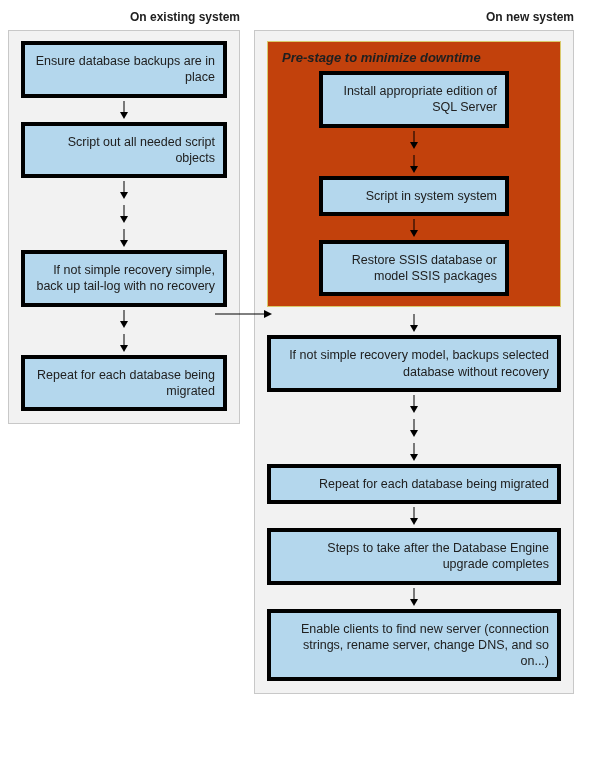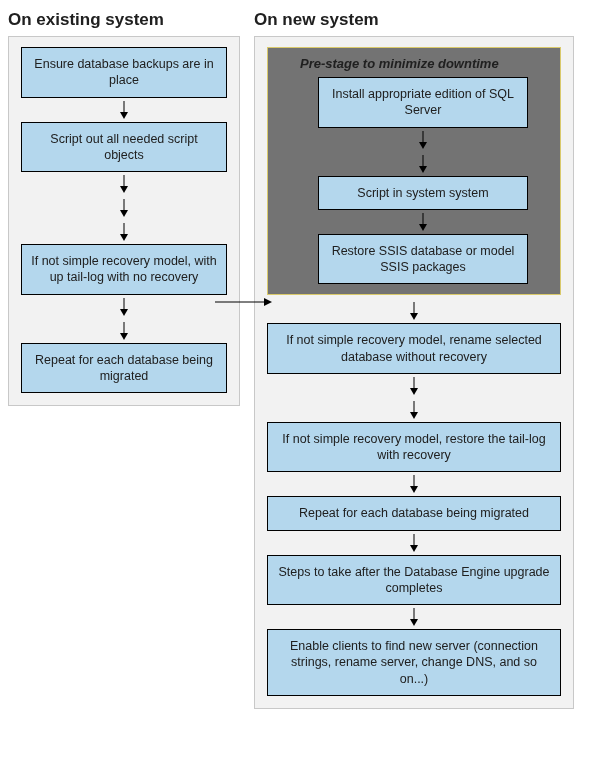--- a/index.html
+++ b/index.html
@@ -12,64 +12,65 @@
     background: #ffffff;
     width: 600px;
   }
   .columns {
     display: flex;
     align-items: flex-start;
     gap: 14px;
   }
   .col-heading {
     font-weight: 700;
-    font-size: 17px;
+    font-size: 12px;
     margin: 2px 0 6px 0;
+    text-align: right;
   }
   .panel {
     border: 1px solid #c8c8c8;
     background: #f2f2f2;
     padding: 10px 12px 12px 12px;
     display: flex;
     flex-direction: column;
     align-items: center;
   }
   .existing-panel { width: 232px; }
   .new-panel { width: 320px; }
 
   .prestage {
     border: 1px solid #d9c96b;
-    background: #737373;
-    padding: 8px 10px 10px 28px;
+    background: #c2410c;
+    padding: 8px 10px 10px 10px;
     width: 100%;
     display: flex;
     flex-direction: column;
     align-items: center;
     margin-bottom: 4px;
   }
   .prestage-title {
     font-style: italic;
     font-weight: 600;
     font-size: 13px;
     margin-bottom: 6px;
     align-self: stretch;
     text-align: left;
     padding-left: 4px;
   }
 
   .step {
     background: #b4d7ed;
-    border: 1px solid #000000;
+    border: 4px solid #000000;
     width: 100%;
     padding: 8px 8px;
-    text-align: center;
+    text-align: right;
     line-height: 1.3;
   }
   .prestage .step {
-    width: 210px;
+    width: 190px;
   }
 
   .arrow-down {
     width: 100%;
     display: flex;
     justify-content: center;
     padding: 3px 0 3px 0;
   }
   .arrow-down svg { display: block; }
 
@@ -120,21 +121,21 @@
           </svg>
         </div>
 
       <div class="arrow-down">
           <svg width="10" height="18">
             <line x1="5" y1="0" x2="5" y2="12" stroke="#000" stroke-width="1"></line>
             <polygon points="5,18 1,11 9,11" fill="#000"></polygon>
           </svg>
         </div>
 
-      <div class="step">If not simple recovery model, with up tail-log with no recovery</div>
+      <div class="step">If not simple recovery simple, back up tail-log with no recovery</div>
       <div class="arrow-down">
           <svg width="10" height="18">
             <line x1="5" y1="0" x2="5" y2="12" stroke="#000" stroke-width="1"></line>
             <polygon points="5,18 1,11 9,11" fill="#000"></polygon>
           </svg>
         </div>
 
 
       <div class="connector">
         <svg>
@@ -187,36 +188,35 @@
         <div class="step">Restore SSIS database or model SSIS packages</div>
       </div>
 
       <div class="arrow-down">
           <svg width="10" height="18">
             <line x1="5" y1="0" x2="5" y2="12" stroke="#000" stroke-width="1"></line>
             <polygon points="5,18 1,11 9,11" fill="#000"></polygon>
           </svg>
         </div>
 
-      <div class="step">If not simple recovery model, rename selected database without recovery</div>
-      <div class="arrow-down">
-          <svg width="10" height="18">
-            <line x1="5" y1="0" x2="5" y2="12" stroke="#000" stroke-width="1"></line>
-            <polygon points="5,18 1,11 9,11" fill="#000"></polygon>
-          </svg>
-        </div>
-
-      <div class="arrow-down">
-          <svg width="10" height="18">
-            <line x1="5" y1="0" x2="5" y2="12" stroke="#000" stroke-width="1"></line>
-            <polygon points="5,18 1,11 9,11" fill="#000"></polygon>
-          </svg>
-        </div>
-
-      <div class="step">If not simple recovery model, restore the tail-log with recovery</div>
+      <div class="step">If not simple recovery model, backups selected database without recovery</div>
+      <div class="arrow-down">
+          <svg width="10" height="18">
+            <line x1="5" y1="0" x2="5" y2="12" stroke="#000" stroke-width="1"></line>
+            <polygon points="5,18 1,11 9,11" fill="#000"></polygon>
+          </svg>
+        </div>
+
+      <div class="arrow-down">
+          <svg width="10" height="18">
+            <line x1="5" y1="0" x2="5" y2="12" stroke="#000" stroke-width="1"></line>
+            <polygon points="5,18 1,11 9,11" fill="#000"></polygon>
+          </svg>
+        </div>
+
       <div class="arrow-down">
           <svg width="10" height="18">
             <line x1="5" y1="0" x2="5" y2="12" stroke="#000" stroke-width="1"></line>
             <polygon points="5,18 1,11 9,11" fill="#000"></polygon>
           </svg>
         </div>
 
       <div class="step">Repeat for each database being migrated</div>
       <div class="arrow-down">
           <svg width="10" height="18">

